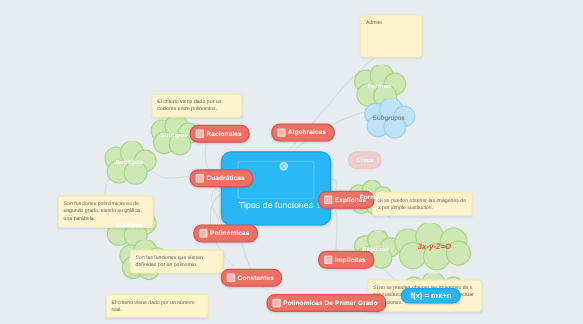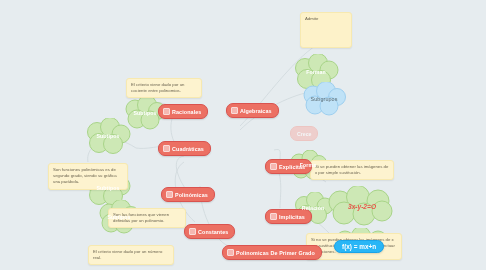--- a/index.html
+++ b/index.html
@@ -262,20 +262,26 @@
   </div>
 
   <div class="note" style="left:310px;top:160px;width:74px;">
     <span>Si se pueden obtener las imágenes de x por simple sustitución.</span>
   </div>
 
   <div class="note" style="left:306px;top:233px;width:86px;">
     <span>Si no se pueden obtener las imágenes de x por sustitución, sino que se precisa efectuar operaciones.</span>
   </div>
 
+  <div class="central">
+    <div class="inner-box"></div>
+    <div class="dot"></div>
+    <div class="label">Tipos de funciones</div>
+    <div class="meta">1</div>
+  </div>
 
   <div class="pill" style="left:158px;top:104px;">
     <span class="bullet"></span>
     <span class="ptxt">Racionales</span>
   </div>
 
   <div class="pill" style="left:226px;top:103px;">
     <span class="bullet"></span>
     <span class="ptxt">Algebraicas</span>
   </div>

